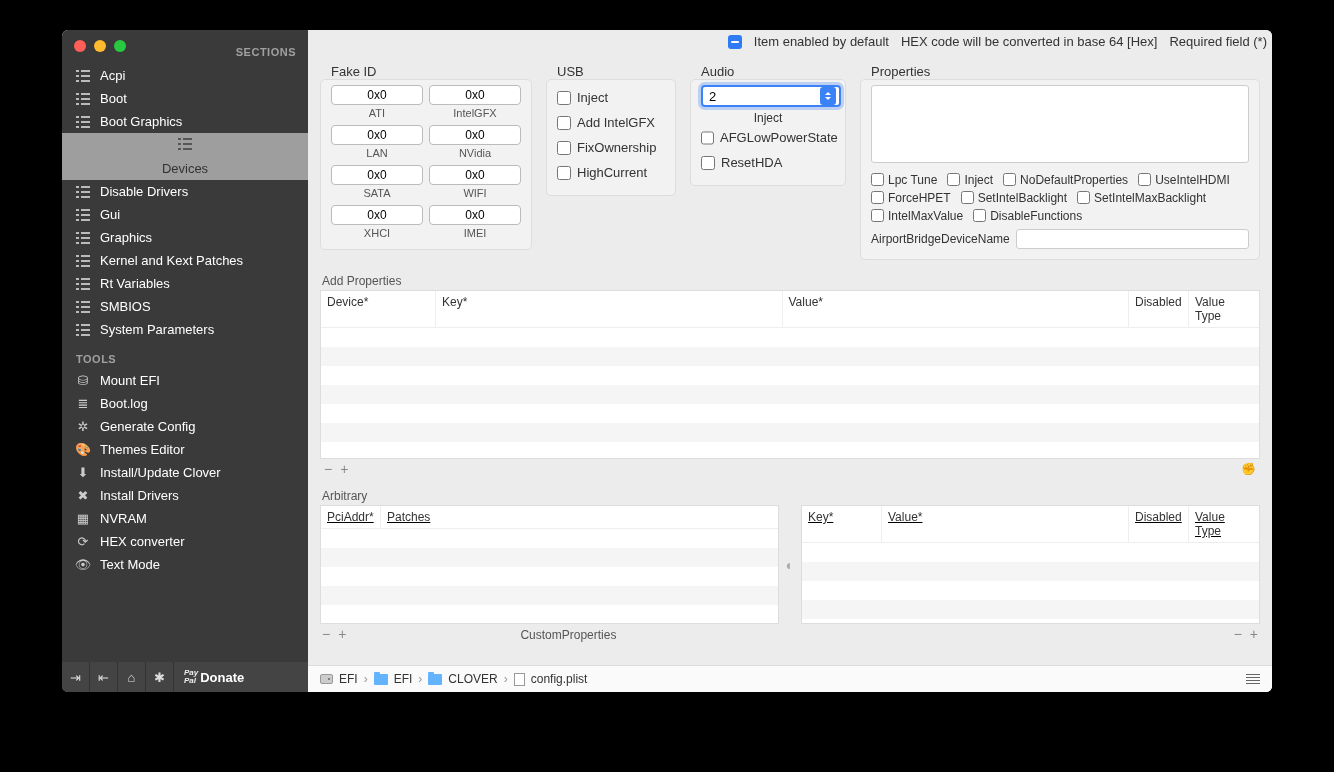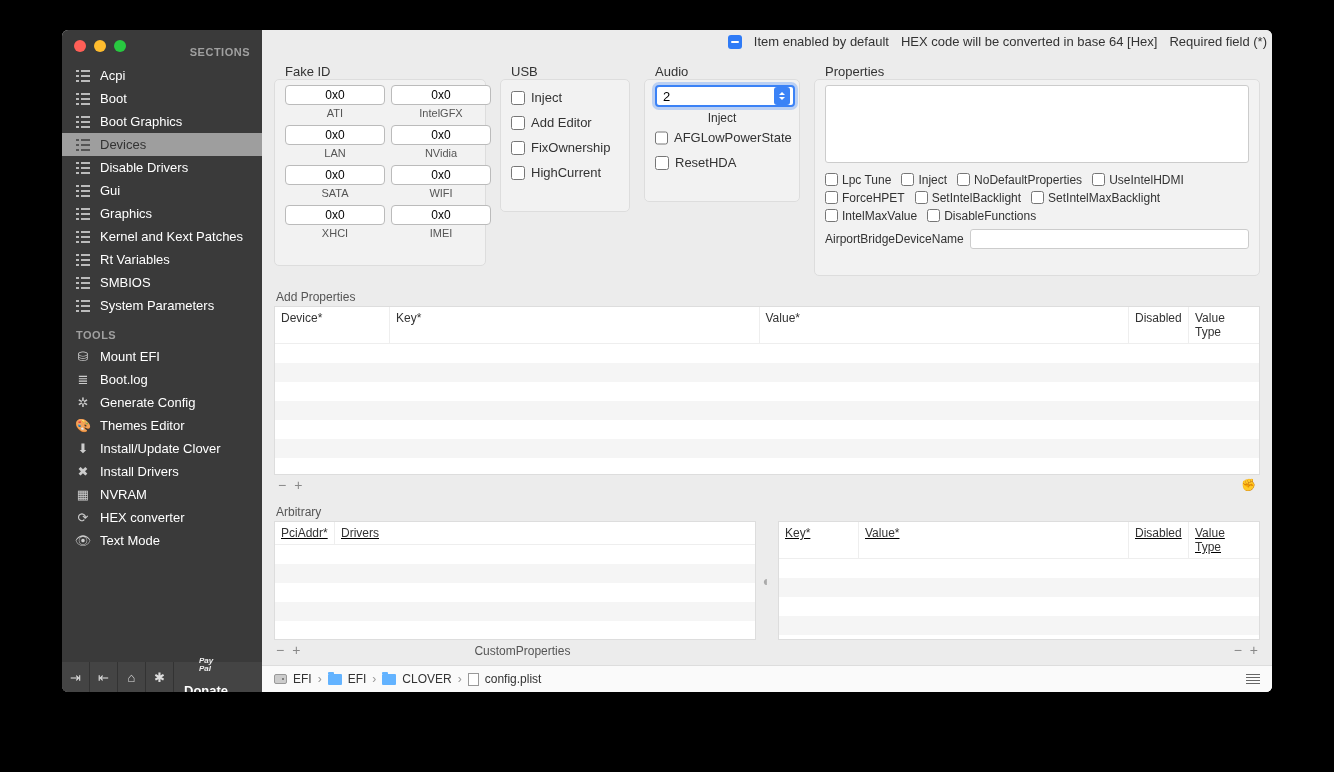--- a/index.html
+++ b/index.html
@@ -1,47 +1,47 @@
 <!DOCTYPE html>
 <html><head>
 <meta charset="utf-8">
 <style>
 * { box-sizing: border-box; margin: 0; padding: 0; font-family: -apple-system, BlinkMacSystemFont, "Helvetica Neue", Arial, sans-serif; }
 body { background: #000; width: 1334px; height: 772px; }
 .window { position: absolute; left: 62px; top: 30px; width: 1210px; height: 662px; background: #ececec; border-radius: 6px; box-shadow: 0 10px 40px rgba(0,0,0,0.5); display: flex; overflow: hidden; }
-.sidebar { width: 200px; background: #3a3a3a; display: flex; flex-direction: column; }
+.sidebar { width: 246px; background: #3a3a3a; display: flex; flex-direction: column; }
 .traffic { display: flex; gap: 8px; padding: 10px 12px 0 12px; }
 .traffic span { width: 12px; height: 12px; border-radius: 50%; }
 .tl-red { background: #ff5f57; }
 .tl-yellow { background: #febc2e; }
 .tl-green { background: #28c840; }
 .section-header { color: #a0a0a0; font-size: 11px; font-weight: 700; text-align: right; padding: 0 12px 6px 14px; letter-spacing: 0.5px; margin-top: -6px; }
 .section-header2 { color: #a0a0a0; font-size: 11px; font-weight: 700; padding: 12px 14px 4px 14px; letter-spacing: 0.5px; }
 .side-item { display: flex; align-items: center; padding: 4px 14px; color: #fff; font-size: 13px; cursor: pointer; gap: 10px; }
-.side-item.selected { background: #9e9e9e; color: #333; }
+.side-item.selected { background: #9e9e9e; color: #333; flex-direction: column; }
 .side-icon { width: 14px; height: 14px; display: inline-flex; align-items:center; justify-content:center; }
 .list-icon svg { width:14px; height:14px; }
 .tool-icon { width:14px; height:14px; display:inline-flex; align-items:center; justify-content:center; color:#ccc; }
 .side-spacer { flex: 1; }
 .bottombar { display:flex; align-items:center; background:#444; height:30px; }
 .bb-btn { width:28px; height:30px; display:inline-flex; align-items:center; justify-content:center; color:#ddd; border-right:1px solid #333; cursor:pointer; font-size:13px; }
-.donate { color:#fff; font-size:13px; font-weight:700; padding:0 10px; display:flex; align-items:center; gap:10px;flex-direction:column; }
+.donate { color:#fff; font-size:13px; font-weight:700; padding:0 10px; display:flex; align-items:center; gap:2px; }
 .paypal { font-size:8px; font-style:italic; line-height:8px; font-weight:700; color:#eee; }
 .content { flex:1; display:flex; flex-direction:column; background:#ececec; }
 .topbar { display:flex; align-items:center; justify-content:flex-end; padding:4px 5px; font-size:13px; color:#333; gap:12px; }
 .toggle { width:14px; height:14px; background:#2f7bf6; border-radius:3px; display:inline-block; position:relative; }
 .toggle::after{content:'';position:absolute;left:3px;top:6px;width:8px;height:2px;background:#fff;border-radius:1px;}
 .main { display:flex; gap:14px; padding:8px 12px 4px 12px; }
-.panel { background:#f2f2f2; border:1px solid #ddd; border-radius:5px; padding:8px 10px 26px 10px; }
+.panel { background:#f2f2f2; border:1px solid #ddd; border-radius:5px; padding:8px 10px 10px 10px; }
 .panel-title { font-size:13px; color:#333; padding:0 0 6px 2px; margin-top:-24px; margin-left:-2px; }
 .group-wrap { margin-top:18px; }
 .fakeid { width:212px; }
 .fakeid-grid { display:grid; grid-template-columns:1fr 1fr; gap:6px; }
 .fi-item { text-align:center; }
-.fi-item input { width:100px; height:20px; text-align:center; font-size:12px; border:1px solid #bbb; border-radius:4px; background:#fff; }
+.fi-item input { width:92px; height:20px; text-align:center; font-size:12px; border:1px solid #bbb; border-radius:4px; background:#fff; }
 .fi-item .lbl { font-size:11px; color:#555; margin-top:2px; }
 .usb, .audio { width:130px; }
 .chk-row { display:flex; align-items:center; gap:6px; font-size:13px; color:#333; padding:5px 0; }
 .chk-row input { width:14px; height:14px; }
 .audio-wide { width:156px; }
 .audio-sel { width:140px; height:22px; border:2px solid #3b82f6; border-radius:4px; background:#fff; display:flex; align-items:center; justify-content:space-between; padding:0 3px 0 6px; font-size:13px; box-shadow: 0 0 0 3px rgba(59,130,246,0.3); }
 .audio-sel .arrows { width:16px; height:18px; background:#3b82f6; border-radius:3px; display:flex; flex-direction:column; align-items:center; justify-content:center; }
 .audio-sel .arrows::before{content:'';border-left:3px solid transparent;border-right:3px solid transparent;border-bottom:3px solid #fff;margin-bottom:2px;}
 .audio-sel .arrows::after{content:'';border-left:3px solid transparent;border-right:3px solid transparent;border-top:3px solid #fff;}
 .inj-lbl { text-align:center; font-size:12px; color:#333; margin-top:4px; }
@@ -337,21 +337,21 @@
 
       <div class="group-wrap">
         <div class="panel usb">
           <div class="panel-title">USB</div>
           <div class="chk-row">
               <input type="checkbox" style="">
               <span>Inject</span>
             </div>
           <div class="chk-row">
               <input type="checkbox" style="">
-              <span>Add Editor</span>
+              <span>Add IntelGFX</span>
             </div>
           <div class="chk-row">
               <input type="checkbox" style="">
               <span>FixOwnership</span>
             </div>
           <div class="chk-row">
               <input type="checkbox" style="">
               <span>HighCurrent</span>
             </div>
         </div>
@@ -449,21 +449,21 @@
       <span class="tbl-minus">−</span>
       <span class="tbl-plus">+</span>
       <span class="grab">✊</span>
     </div>
 
     <div class="section-lbl">Arbitrary</div>
     <div class="arbitrary-wrap">
       <div class="arb-table">
         <div class="thead">
           <div class="th" style="width:60px">PciAddr*</div>
-          <div class="th" style="flex:1;border-right:none">Drivers</div>
+          <div class="th" style="flex:1;border-right:none">Patches</div>
         </div>
         <div class="tbody tbody2">
           <div class="row"></div>
             <div class="row"></div>
             <div class="row"></div>
             <div class="row"></div>
         </div>
       </div>
       <div class="mid-arrow">◐</div>
       <div class="arb-table">

